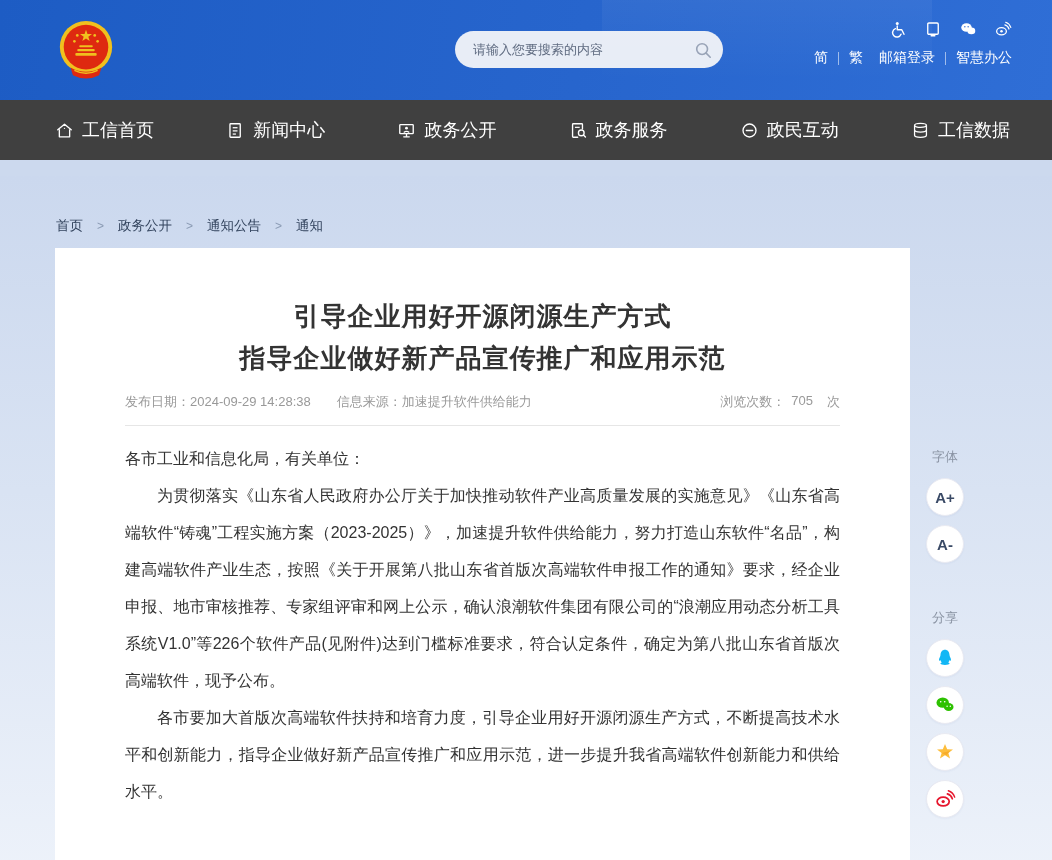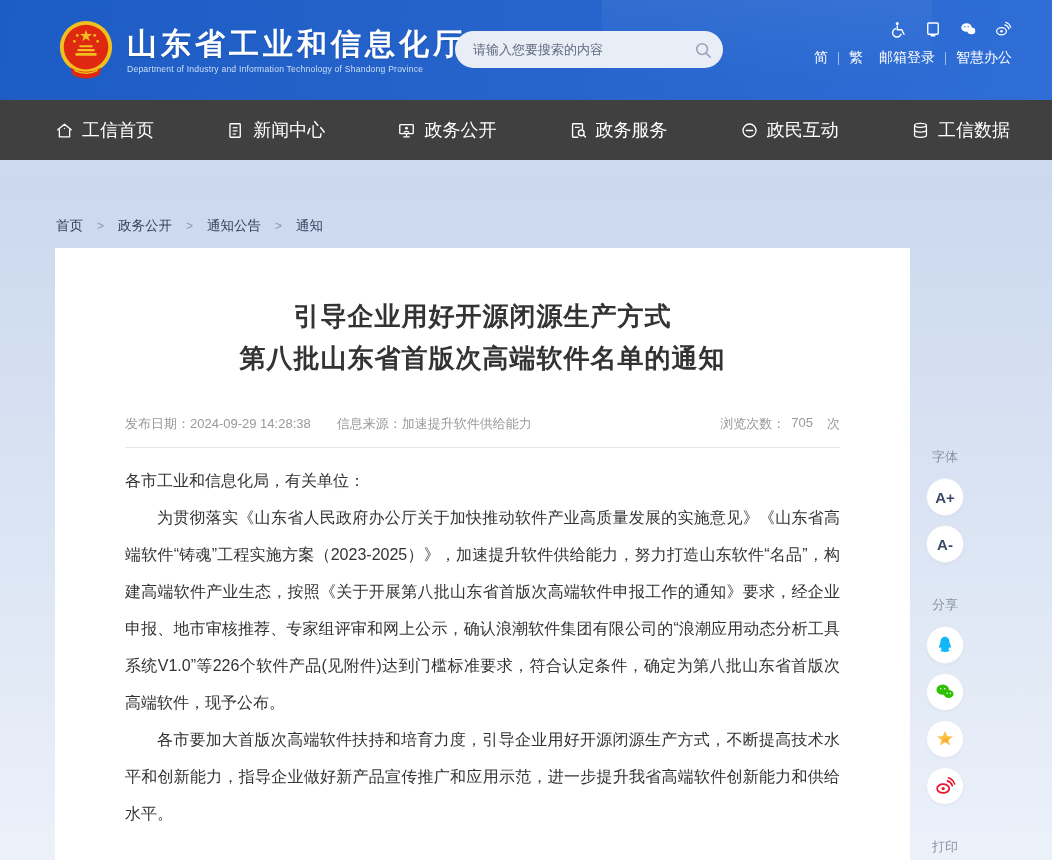--- a/index.html
+++ b/index.html
@@ -73,41 +73,41 @@
   .bc-item { cursor: pointer; }
   .bc-item.current { cursor: default; }
   .bc-sep { color: #8b9bb4; font-size: 12px; }
 
   .card {
     position: absolute; left: 55px; top: 72px; width: 855px; height: 640px;
     background: #fff; padding: 47px 70px 0 70px;
   }
   .article-title { text-align: center; color: #333; font-size: 26px; font-weight: bold; line-height: 42px; letter-spacing: 1px; }
   .meta-row {
-    margin-top: 36px; display: flex; justify-content: space-between; align-items: center;
+    margin-top: 14px; display: flex; justify-content: space-between; align-items: center;
     font-size: 13px; color: #999;
   }
   .meta-left { display: flex; gap: 26px; }
   .meta-views { display: flex; gap: 4px; }
   .meta-views .v-num { margin: 0 10px 0 2px; }
   .meta-divider { border-bottom: 1px solid #e6e6e6; margin-top: 14px; }
 
   .doc-number { text-align: center; font-size: 16px; color: #333; margin-top: 16px; }
 
   .body-text { margin-top: 14px; font-size: 16px; color: #333; line-height: 37px; }
   .body-text .salutation { text-align: left; }
   .body-text .para { text-indent: 2em; text-align: justify; }
 
   
   .side-tools {
     position: absolute; left: 922px; top: 272px; width: 46px;
     display: flex; flex-direction: column; align-items: center;
   }
   .tool-label { font-size: 13px; color: #8a93a3; margin-bottom: 12px; }
-  .tool-label.mt { margin-top: 24px; }
+  .tool-label.mt { margin-top: 37px; }
   .tool-circle {
     width: 38px; height: 38px; border-radius: 50%;
     background: #fff; border: 1px solid #e9eaf2;
     display: flex; align-items: center; justify-content: center;
     cursor: pointer; margin-bottom: 9px;
     box-shadow: 0 1px 2px rgba(40,70,130,0.05);
   }
   .font-btn { font-size: 15px; font-weight: bold; color: #3a4a66; }
   .tool-circle svg { width: 22px; height: 22px; }
 </style>
@@ -125,24 +125,20 @@
         <circle cx="23" cy="17" r="1.4" fill="#f0c01e"></circle>
         <circle cx="41" cy="17" r="1.4" fill="#f0c01e"></circle>
         <circle cx="20" cy="23" r="1.4" fill="#f0c01e"></circle>
         <circle cx="44" cy="23" r="1.4" fill="#f0c01e"></circle>
         <rect x="25" y="27" width="14" height="2.2" rx="1" fill="#f0c01e"></rect>
         <rect x="23" y="31" width="18" height="2.2" rx="1" fill="#f0c01e"></rect>
         <rect x="21" y="35" width="22" height="3" rx="1" fill="#f0c01e"></rect>
         <path d="M16 50 q16 9 32 0 l-2.5 8 q-13.5 7 -27 0 z" fill="#de2910"></path>
         <path d="M20 53 q12 6 24 0" stroke="#f0c01e" stroke-width="1.4" fill="none"></path>
       </svg>
-      <div class="brand-text">
-        <div class="site-title">山东省工业和信息化厅</div>
-        <div class="site-subtitle">Department of Industry and Information Technology of Shandong Province</div>
-      </div>
     </div>
 
     <div class="searchbox">
       <input type="text" placeholder="请输入您要搜索的内容" style="">
       <button class="search-btn">
         <svg width="18" height="18" viewBox="0 0 20 20">
           <circle cx="9" cy="9" r="6" fill="none" stroke="#97a2b6" stroke-width="1.8"></circle>
           <line x1="13.5" y1="13.5" x2="18" y2="18" stroke="#97a2b6" stroke-width="1.8" stroke-linecap="round"></line>
         </svg>
       </button>
@@ -254,21 +250,21 @@
       <span class="bc-item">政务公开</span>
       <span class="bc-sep">&gt;</span>
       <span class="bc-item">通知公告</span>
       <span class="bc-sep">&gt;</span>
       <span class="bc-item current">通知</span>
     </div>
 
     <section class="card">
       <h1 class="article-title">
         <span style="display:block">引导企业用好开源闭源生产方式</span>
-        <span style="display:block">第八批山东省首版次高端软件名单的通知</span>
+        <span style="display:block">指导企业做好新产品宣传推广和应用示范</span>
       </h1>
 
       <div class="meta-row">
         <div class="meta-left">
           <span>
             <span>发布日期：</span><span>2024-09-29 14:28:38</span>
           </span>
           <span>
             <span>信息来源：</span><span>加速提升软件供给能力</span>
           </span>

